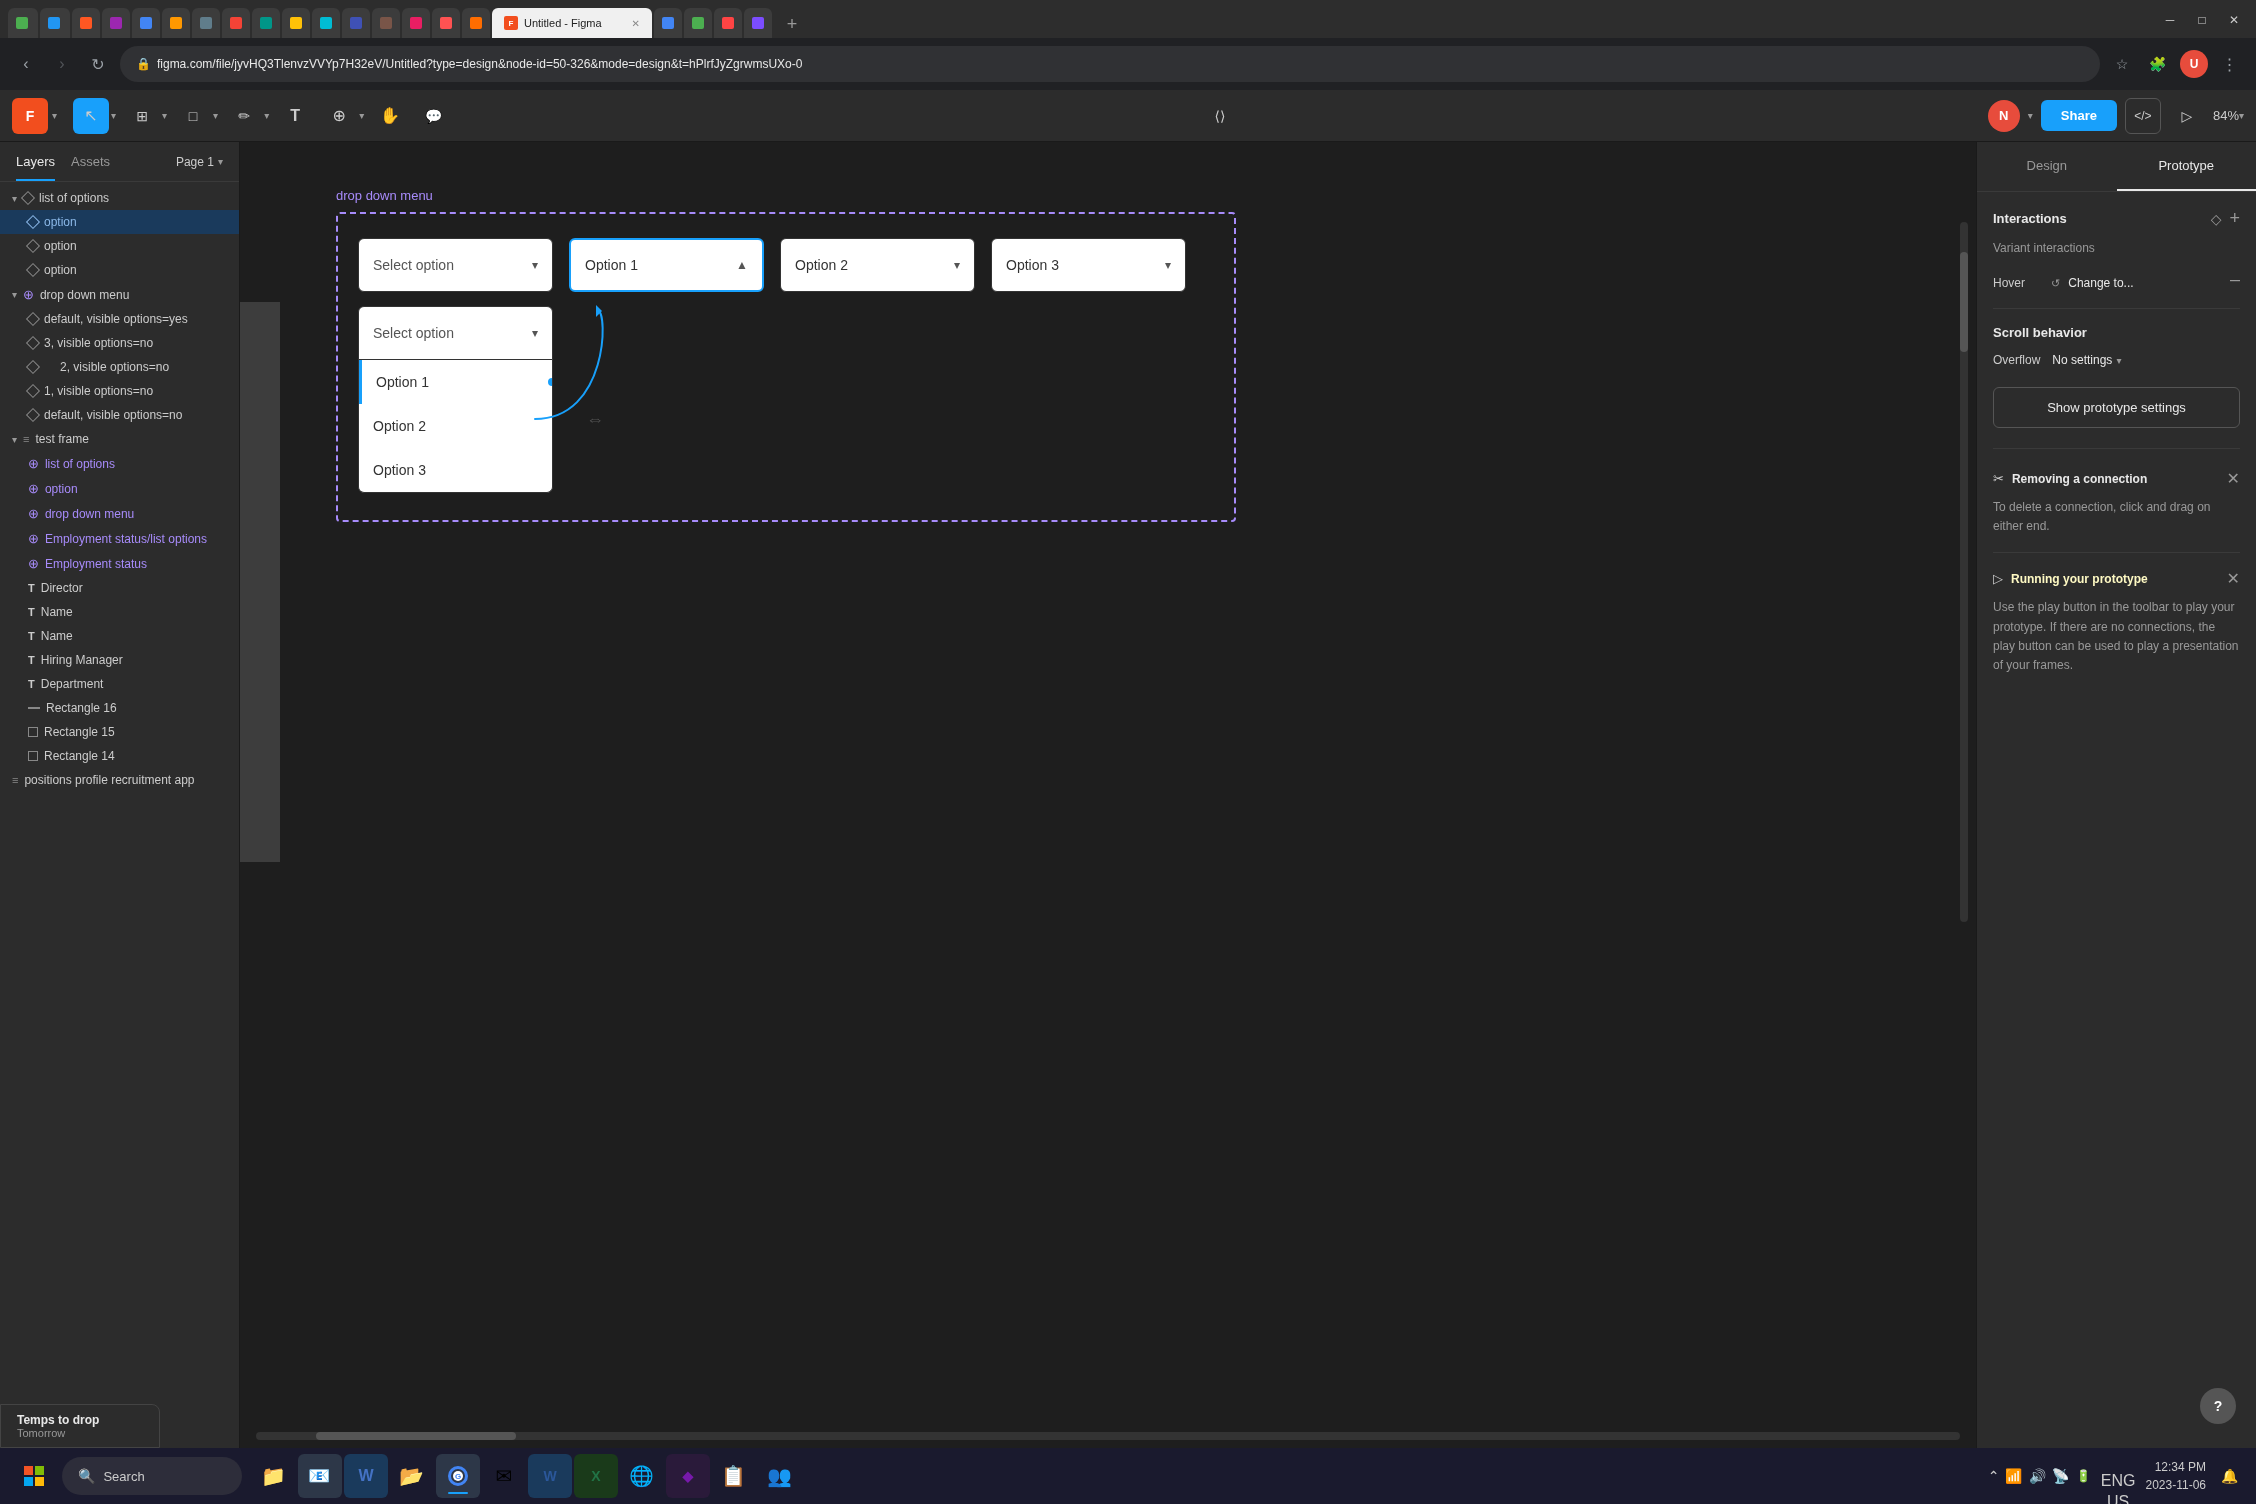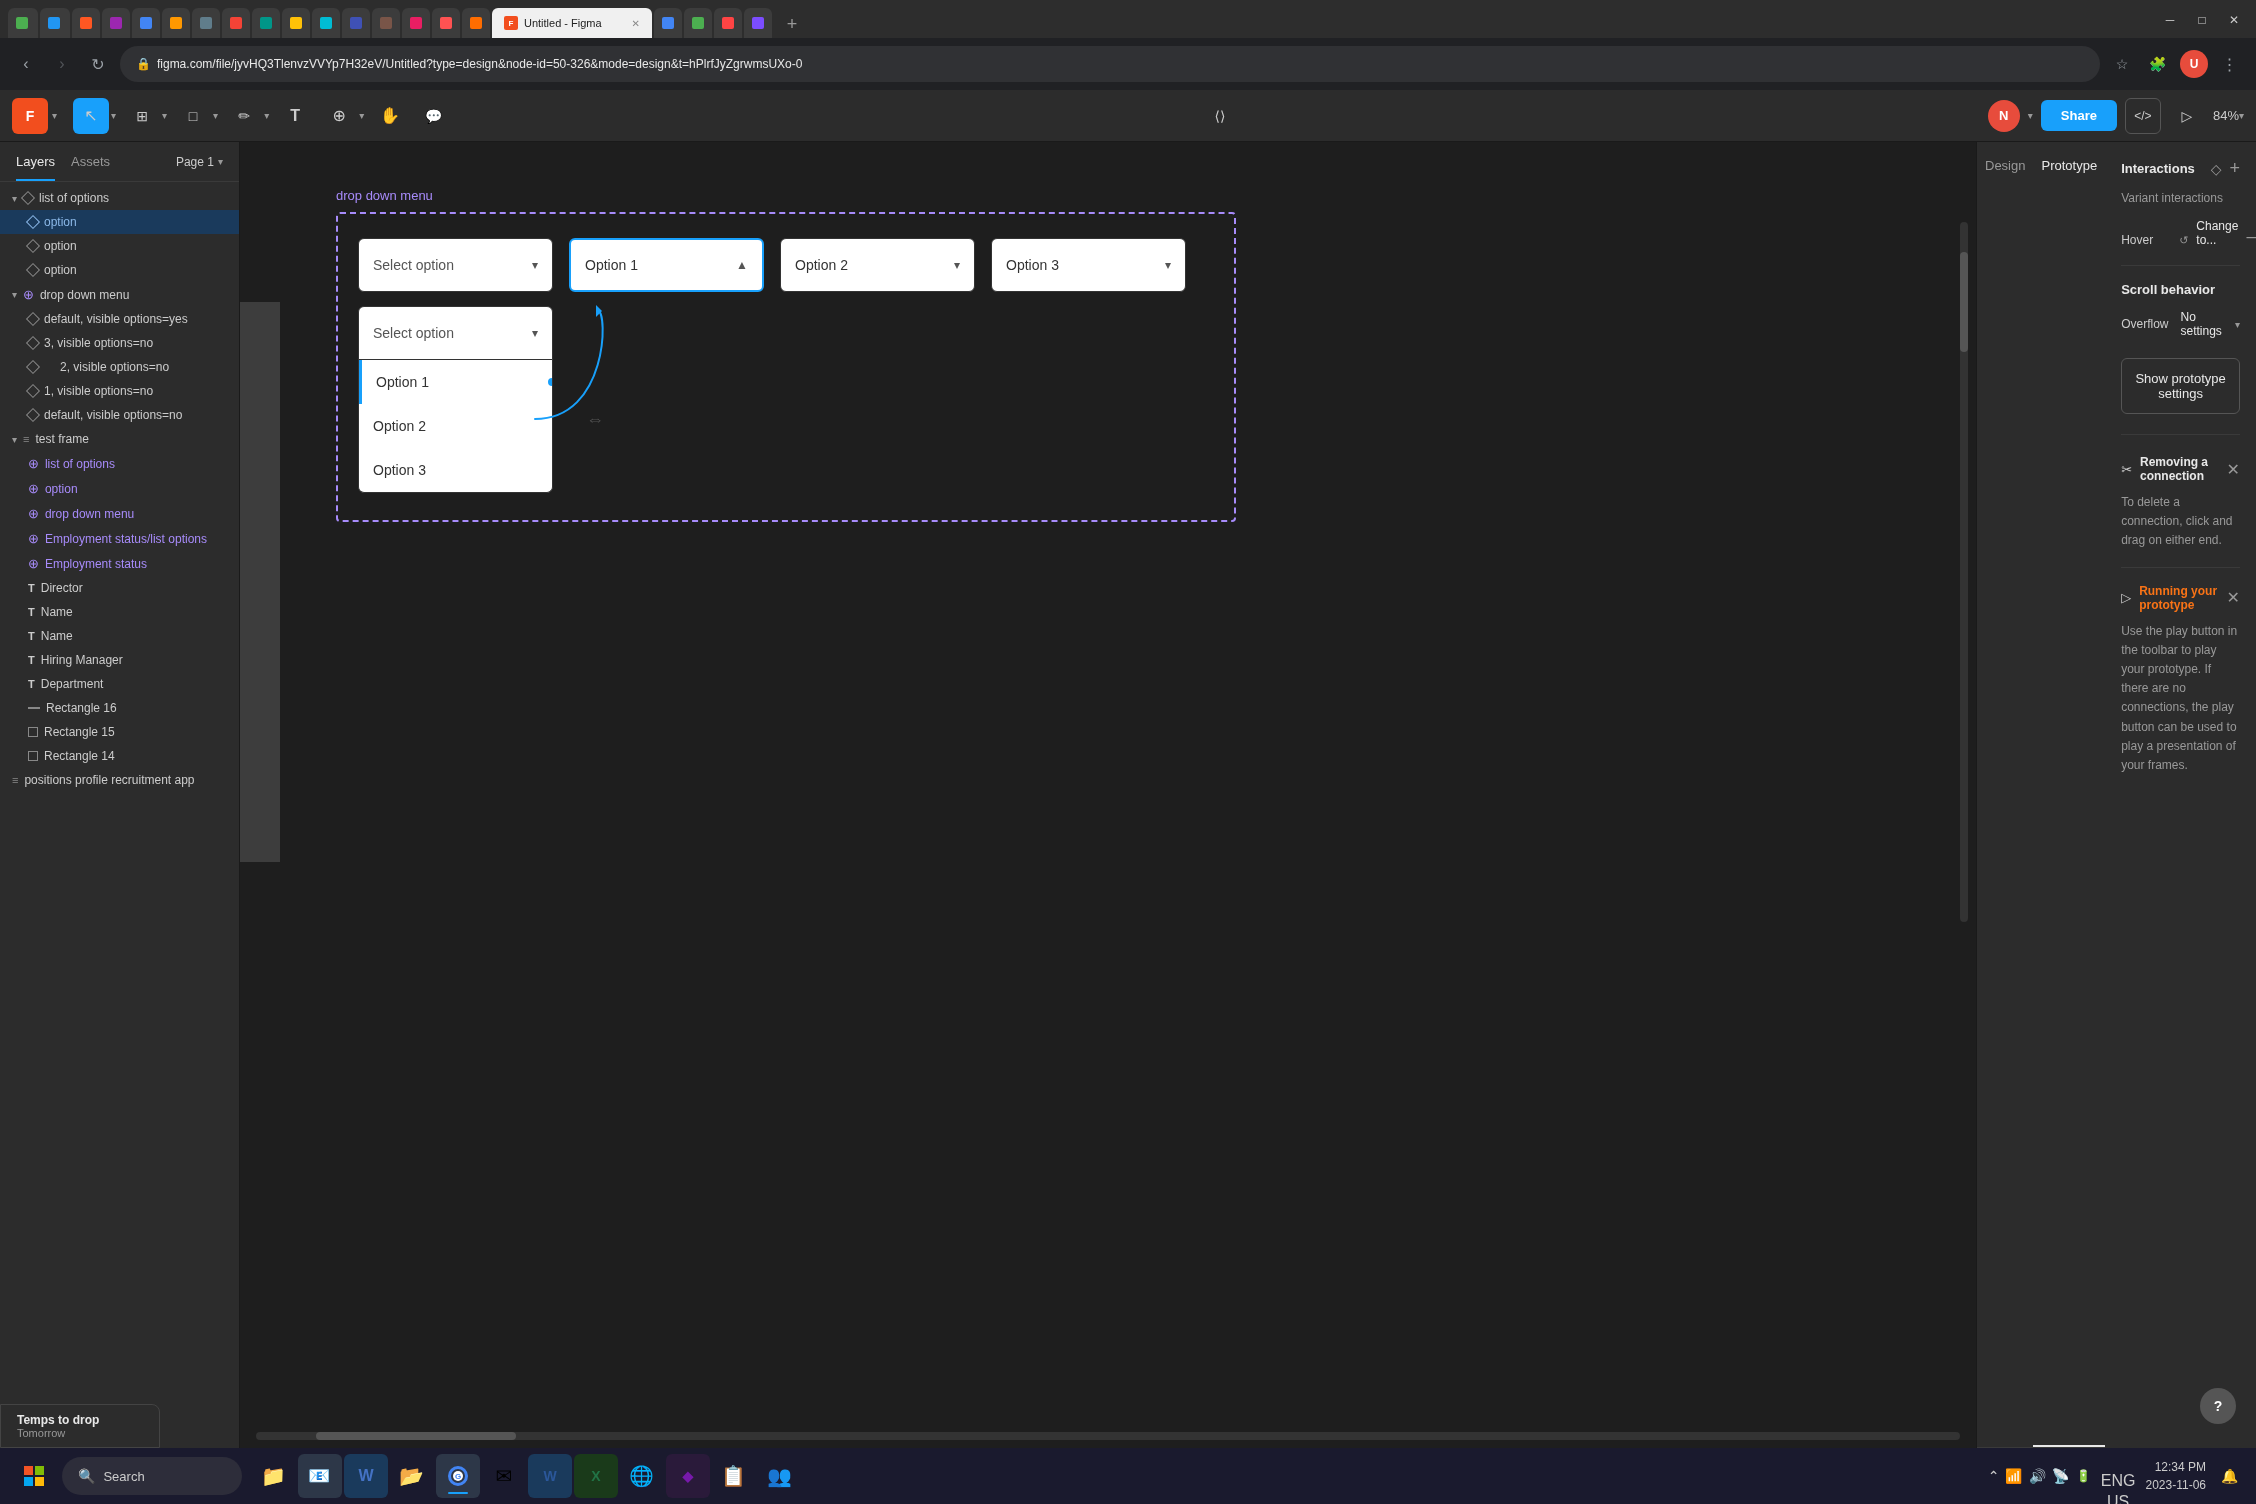--- a/index.html
+++ b/index.html
@@ -376,21 +376,21 @@
         <div style="position:absolute;right:8px;top:80px;width:8px;height:700px;background:#333;border-radius:4px;">
           <div style="width:8px;height:100px;background:#555;border-radius:4px;position:relative;top:30px;"></div>
         </div>
 
         <div style="position:absolute;bottom:8px;left:0;right:0;height:8px;background:#333;border-radius:4px;margin:0 16px;">
           <div style="height:8px;width:200px;background:#555;border-radius:4px;position:relative;left:60px;"></div>
         </div>
       </div>
     </div>
 
-    <div style="width:280px;background:#2c2c2c;border-left:1px solid #1a1a1a;display:flex;overflow:hidden;flex-shrink:0;">
+    <div style="width:280px;background:#2c2c2c;border-left:1px solid #1a1a1a;display:flex;flex-direction:column;overflow:hidden;flex-shrink:0;">
 
       <div style="display:flex;border-bottom:1px solid #3a3a3a;flex-shrink:0;">
         <div style="flex:1;text-align:center;padding:16px 8px;font-size:13px;color:#999;cursor:pointer;">Design</div>
         <div style="flex:1;text-align:center;padding:16px 8px;font-size:13px;color:#e8e8e8;cursor:pointer;border-bottom:2px solid #e8e8e8;">Prototype</div>
       </div>
 
       <div style="flex:1;overflow-y:auto;padding:16px;">
         
         
         <div>
@@ -446,21 +446,21 @@
           <p style="font-size:12px;color:#999;line-height:1.6;">To delete a connection, click and drag on either end.</p>
         </div>
         
         <div style="height:1px;background:#3a3a3a;margin:16px 0;"></div>
         
         
         <div>
           <div style="display:flex;align-items:center;justify-content:space-between;margin-bottom:10px;">
             <div style="display:flex;align-items:center;gap:8px;">
               <span style="font-size:13px;color:#ccc;">▷</span>
-              <span style="font-size:12px;font-weight:600;color:#f97316;">Running your prototype</span>
+              <span style="font-size:12px;font-weight:600;color:#fef9c3;">Running your prototype</span>
             </div>
             <span style="color:#999;cursor:pointer;font-size:16px;">✕</span>
           </div>
           <p style="font-size:12px;color:#999;line-height:1.6;">Use the play button in the toolbar to play your prototype. If there are no connections, the play button can be used to play a presentation of your frames.</p>
         </div>
         
         
         <div style="position:absolute;bottom:80px;right:20px;width:36px;height:36px;border-radius:50%;background:#555;display:flex;align-items:center;justify-content:center;color:white;font-size:14px;font-weight:bold;cursor:pointer;">?</div>
       </div>
     </div>

